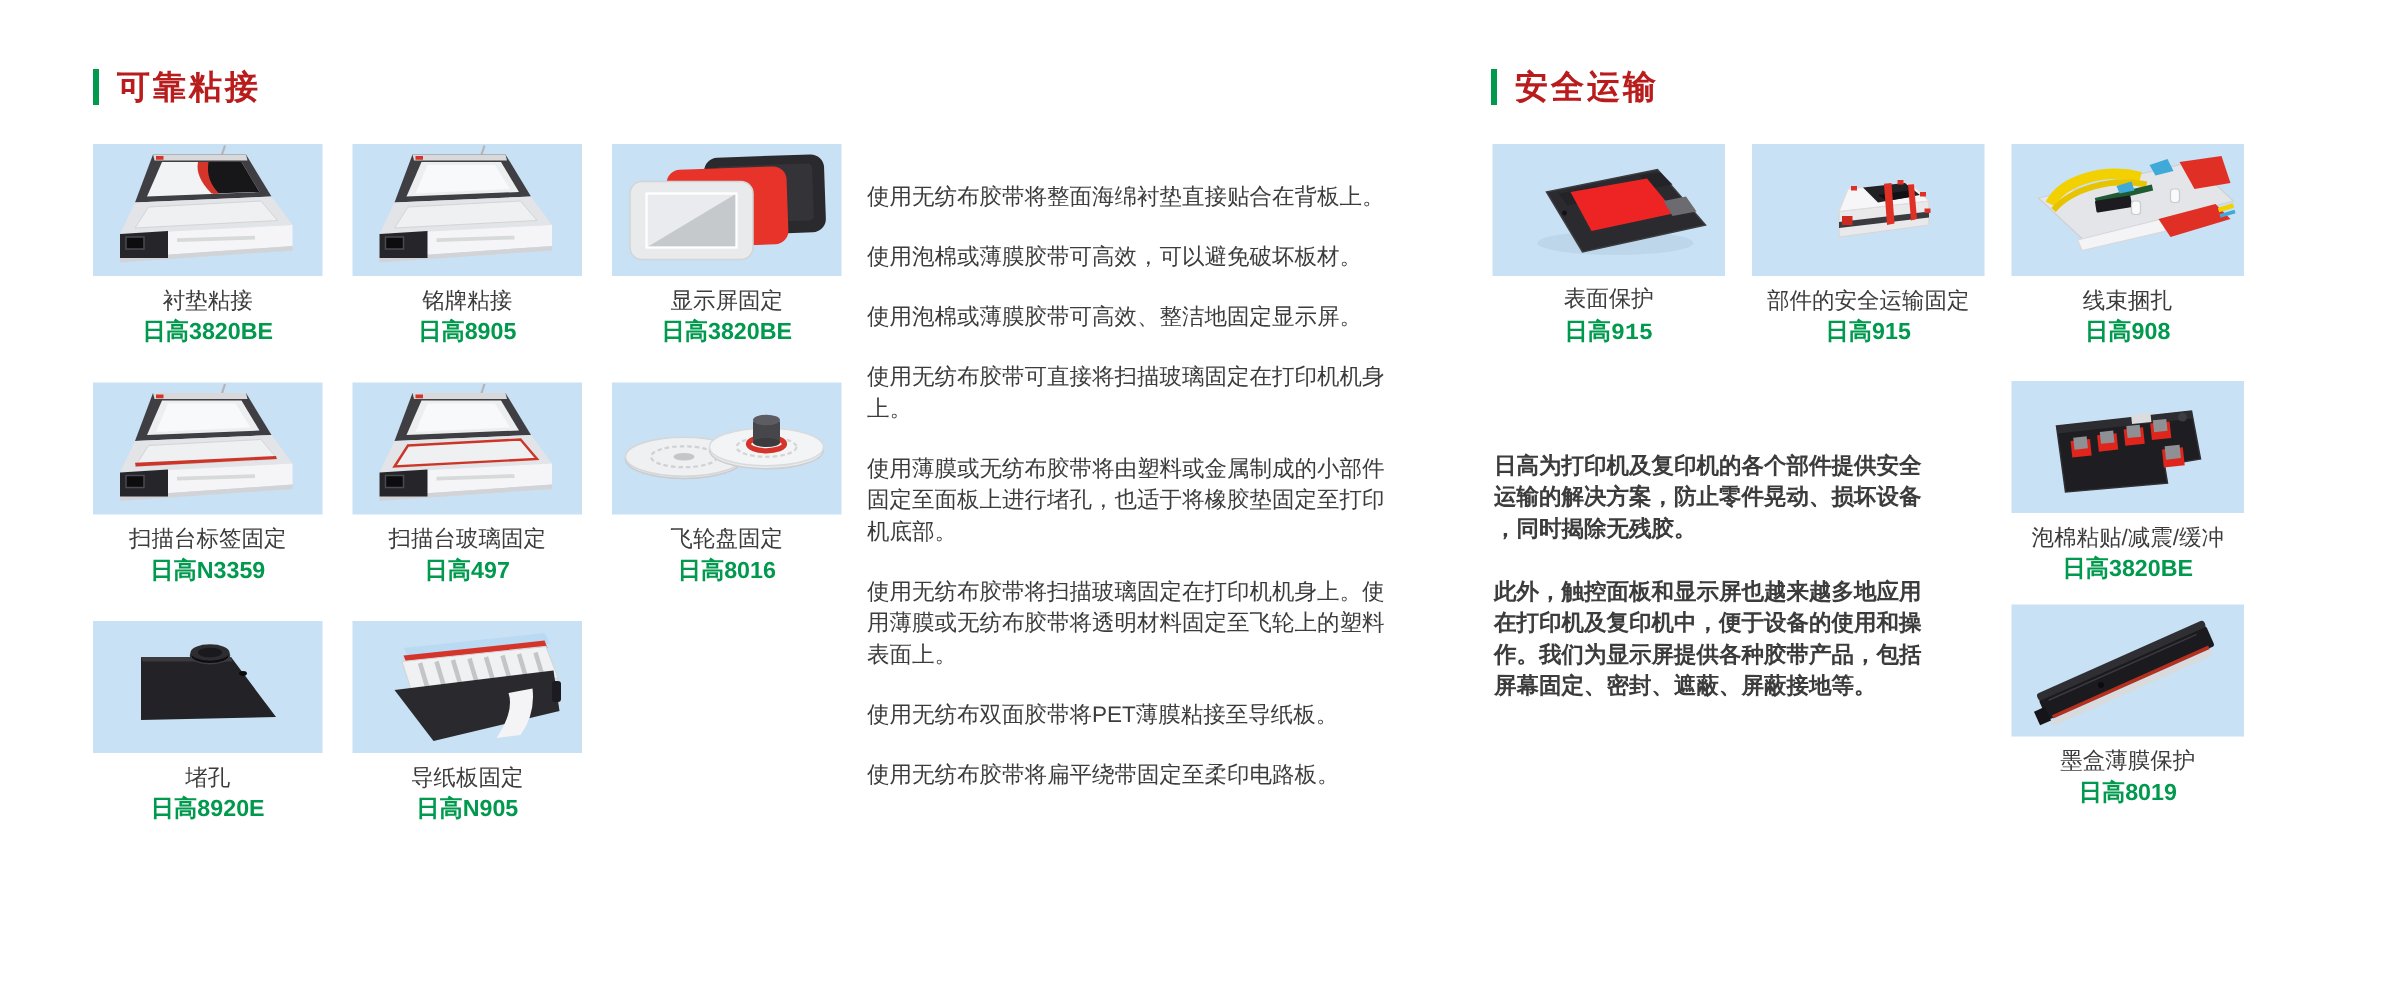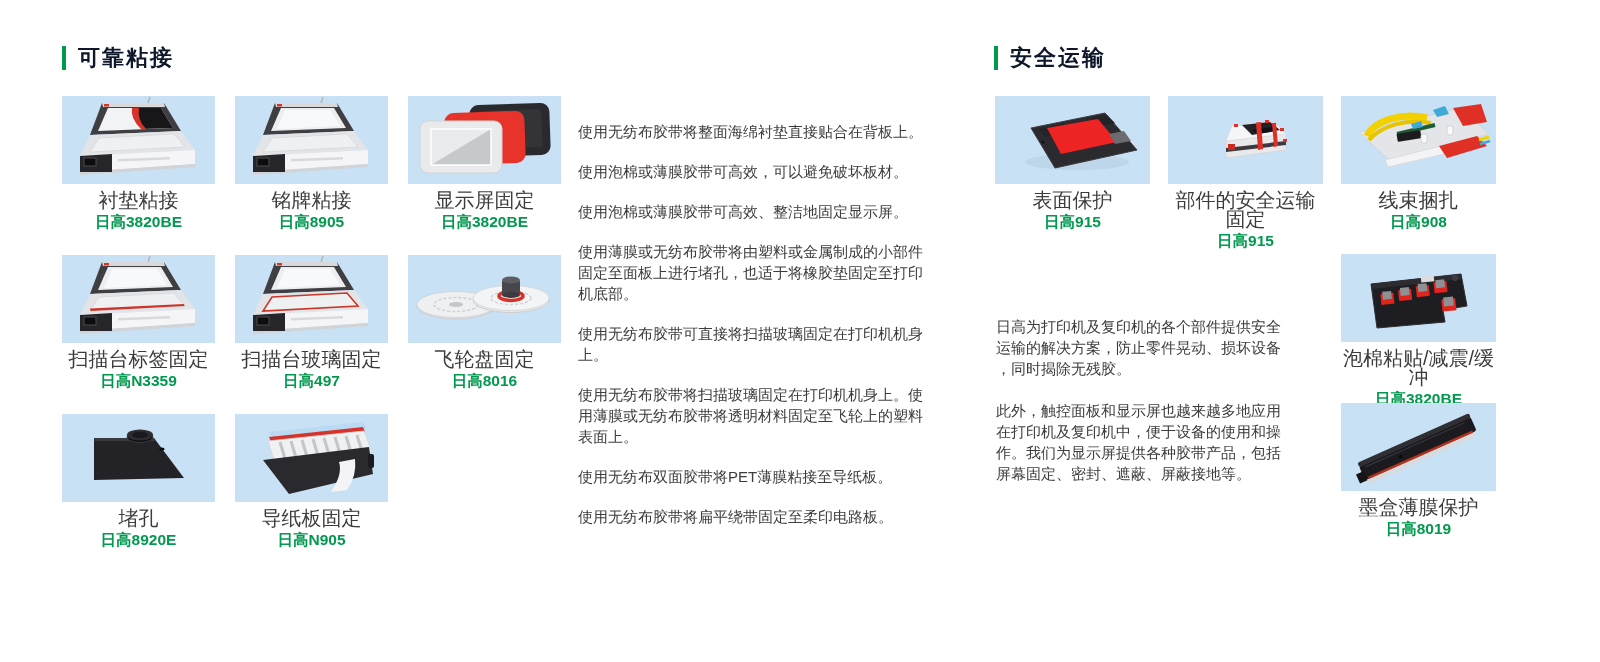--- a/index.html
+++ b/index.html
@@ -6,35 +6,35 @@
   body{
     font-family:"Liberation Sans","DejaVu Sans",sans-serif;
     background:#ffffff;
   }
   .page{position:relative;width:1600px;height:662px;background:#ffffff;overflow:hidden;}
 
   
   .sec-title{position:absolute;display:flex;align-items:center;gap:12px;height:28px;}
   .sec-title .bar{width:4px;height:24px;background:#00994E;}
   .sec-title h2{
-    margin:0;font-size:22px;line-height:28px;font-weight:bold;color:#0f172a;letter-spacing:2px;
+    margin:0;font-size:22px;line-height:28px;font-weight:bold;color:#b91c1c;letter-spacing:2px;
   }
 
   
   .cell{position:absolute;width:153px;text-align:center;}
   .cell.w155{width:155px;}
   .tile{width:100%;height:88px;background:#C8E1F4;overflow:hidden;}
   .tile svg{display:block;width:100%;height:100%;}
-  .plabel{margin-top:7px;font-size:20px;line-height:19px;color:#3C3C3C;}
+  .plabel{margin-top:7px;font-size:15px;line-height:19px;color:#3C3C3C;}
   .pcode{margin-top:2px;font-size:15.5px;line-height:20px;font-weight:bold;color:#00994E;}
 
   
   .textcol{position:absolute;color:#3C3C3C;font-size:15px;line-height:21px;line-break:anywhere;word-break:break-all;}
   .textcol p{margin:0 0 19px 0;}
-  .textcol.right p{margin:16px 0 21px 0;}
+  .textcol.right p{margin:0 0 21px 0;font-weight:bold;}
 </style>
 </head>
 <body>
 
 <div class="page">
 
   <div class="sec-title" style="left:62px;top:44px;">
     <div class="bar"></div>
     <h2>可靠粘接</h2>
   </div>
@@ -203,33 +203,33 @@
     </div>
     <div class="plabel">导纸板固定</div>
     <div class="pcode">日高N905</div>
   </div>
 
 
   <div class="textcol" style="left:578px;top:92px;width:354px;margin-top:29px;">
     <p>使用无纺布胶带将整面海绵衬垫直接贴合在背板上。</p>
     <p>使用泡棉或薄膜胶带可高效，可以避免破坏板材。</p>
     <p>使用泡棉或薄膜胶带可高效、整洁地固定显示屏。</p>
+    <p>使用无纺布胶带可直接将扫描玻璃固定在打印机机身上。</p>
     <p>使用薄膜或无纺布胶带将由塑料或金属制成的小部件固定至面板上进行堵孔，也适于将橡胶垫固定至打印机底部。</p>
-    <p>使用无纺布胶带可直接将扫描玻璃固定在打印机机身上。</p>
     <p>使用无纺布胶带将扫描玻璃固定在打印机机身上。使用薄膜或无纺布胶带将透明材料固定至飞轮上的塑料表面上。</p>
     <p>使用无纺布双面胶带将PET薄膜粘接至导纸板。</p>
     <p>使用无纺布胶带将扁平绕带固定至柔印电路板。</p>
   </div>
 
   <div class="sec-title" style="left:994px;top:44px;">
     <div class="bar"></div>
     <h2>安全运输</h2>
   </div>
 
-  <div class="cell w155" style="left:995px;top:96px;">
+  <div class="cell w155" style="left:995px;top:96px;font-family:Liberation Mono, monospace;">
     <div class="tile">
       <svg viewBox="0 0 155 88">
         <ellipse cx="82" cy="66" rx="52" ry="8" fill="#b6cfe3" opacity="0.6"></ellipse>
         <polygon points="36,32 110,17 142,54 60,72" fill="#2b2b2f" stroke="#3c3c41" stroke-width="1"></polygon>
         <polygon points="44,33 70,28 78,36 50,41" fill="#242428"></polygon>
         <polygon points="98,21 112,19 120,27 105,30" fill="#242428"></polygon>
         <polygon points="52,32 103,23 122,46 66,58" fill="#ee2424"></polygon>
         <polygon points="114,38 129,35 136,45 120,48" fill="#6b6b70"></polygon>
         <circle cx="48" cy="46" r="1.6" fill="#111114"></circle>
       </svg>

